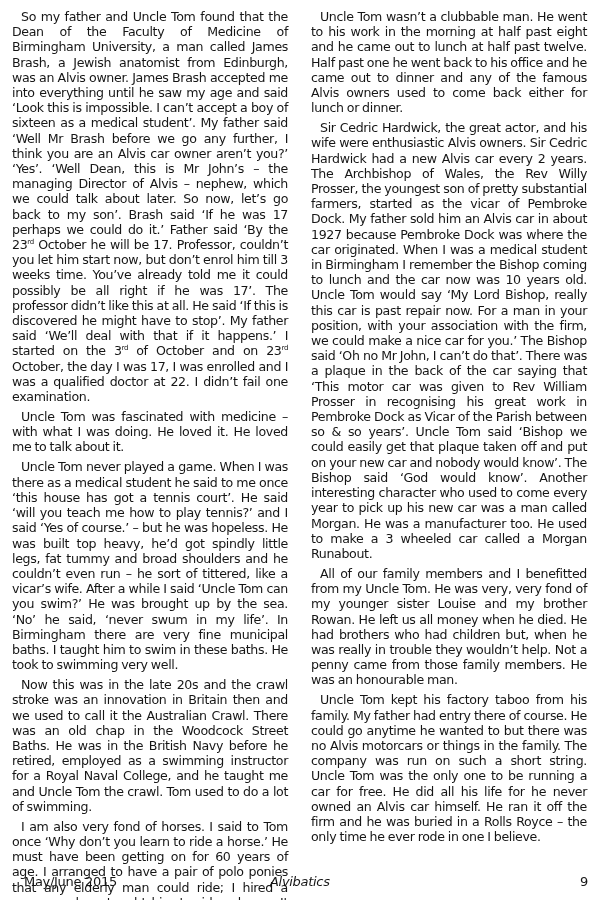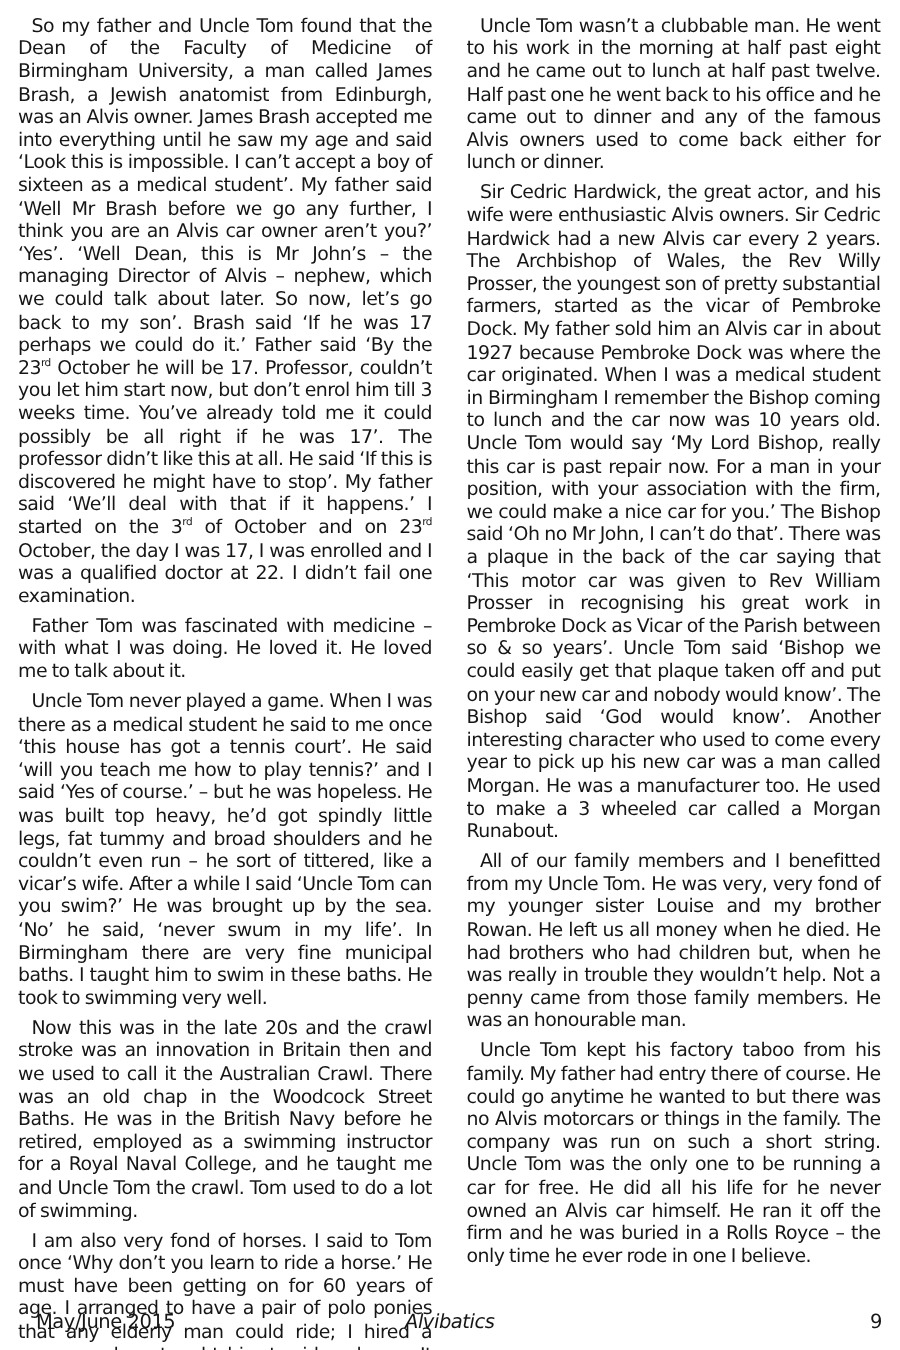--- a/index.html
+++ b/index.html
@@ -25,21 +25,21 @@
   .footer .mag { position: absolute; left: 270px; font-weight: normal; font-style: italic; }
   .footer .pageno { position: absolute; left: 580px; }
 </style>
 </head>
 <body>
 
 <div class="page">
 
   <div class="col left">
     <p><span>So my father and Uncle Tom found that the Dean of the Faculty of Medicine of Birmingham University, a man called James Brash, a Jewish anatomist from Edinburgh, was an Alvis owner. James Brash accepted me into everything until he saw my age and said ‘Look this is impossible. I can’t accept a boy of sixteen as a medical student’. My father said ‘Well Mr Brash before we go any further, I think you are an Alvis car owner aren’t you?’  ‘Yes’. ‘Well Dean, this is Mr John’s – the managing Director of Alvis – nephew, which we could talk about later.  So now, let’s go back to my son’. Brash said ‘If he was 17 perhaps we could do it.’  Father said ‘By the 23</span><sup>rd</sup><span> October he will be 17. Professor, couldn’t you let him start now, but don’t enrol him till 3 weeks time. You’ve already told me it could possibly be all right if he was 17’. The professor didn’t like this at all.  He said ‘If this is discovered he might have to stop’. My father said ‘We’ll deal with that if it happens.’ I started on the 3</span><sup>rd</sup><span> of October and on 23</span><sup>rd</sup><span> October, the day I was 17, I was enrolled and I was a qualified doctor at 22. I didn’t fail one examination.</span></p>
-    <p>Father Tom was fascinated with medicine – with what I was doing. He loved it. He loved me to talk about it.</p>
+    <p>Uncle Tom was fascinated with medicine – with what I was doing. He loved it. He loved me to talk about it.</p>
     <p>Uncle Tom never played a game. When I was there as a medical student he said to me once ‘this house has got a tennis court’. He said ‘will you teach me how to play tennis?’ and I said ‘Yes of course.’ – but he was hopeless. He was built top heavy, he’d got spindly little legs, fat tummy and broad shoulders and he couldn’t even run – he sort of tittered, like a vicar’s wife. After a while I said ‘Uncle Tom can you swim?’ He was brought up by the sea. ‘No’ he said, ‘never swum in my life’. In Birmingham there are very fine municipal baths. I taught him to swim in these baths. He took to swimming very well.</p>
     <p>Now this was in the late 20s and the crawl stroke was an innovation in Britain then and we used to call it the Australian Crawl. There was an old chap in the Woodcock Street Baths.  He was in the British Navy before he retired, employed as a swimming instructor for a Royal Naval College, and he taught me and Uncle Tom the crawl. Tom used to do a lot of swimming.</p>
     <p>I am also very fond of horses. I said to Tom once ‘Why don’t you learn to ride a horse.’ He must have been getting on for 60 years of age. I arranged to have a pair of polo ponies that any elderly man could ride; I hired a groom and we taught him to ride a horse. It was a new life to him and he was so good that he used to go into dressage competitions and win.</p>
   </div>
 
   <div class="col right">
     <p>Uncle Tom wasn’t a clubbable man. He went to his work in the morning at half past eight and he came out to lunch at half past twelve. Half past one he went back to his office and he came out to dinner and any of the famous Alvis owners used to come back either for lunch or dinner.</p>
     <p>Sir Cedric Hardwick, the great actor, and his wife were enthusiastic Alvis owners. Sir Cedric Hardwick had a new Alvis car every 2 years. The Archbishop of Wales, the Rev Willy Prosser, the youngest son of pretty substantial farmers, started as the vicar of Pembroke Dock. My father sold him an Alvis car in about 1927 because Pembroke Dock was where the car originated. When I was a medical student in Birmingham I remember the Bishop coming to lunch and the car now was 10 years old. Uncle Tom would say ‘My Lord Bishop, really this car is past repair now.  For a man in your position, with your association with the firm, we could make a nice car for you.’ The Bishop said ‘Oh no Mr John, I can’t do that’.  There was a plaque in the back of the car saying that ‘This motor car was given to Rev William Prosser in recognising his great work in Pembroke Dock as Vicar of the Parish between so &amp; so years’.  Uncle Tom said ‘Bishop we could easily get that plaque taken off and put on your new car and nobody would know’. The Bishop said ‘God would know’.  Another interesting character who used to come every year to pick up his new car was a man called Morgan. He was a manufacturer too. He used to make a 3 wheeled car called a Morgan Runabout.</p>
     <p>All of our family members and I benefitted from my Uncle Tom. He was very, very fond of my younger sister Louise and my brother Rowan. He left us all money when he died.  He had brothers who had children but, when he was really in trouble they wouldn’t help. Not a penny came from those family members.  He was an honourable man.</p>
     <p><span>Uncle Tom kept his factory taboo from his family. My father had entry there of course. He could go anytime he wanted to but there was no Alvis motorcars or things in the family. The company was run on such a short string. Uncle Tom was the only one to be running a car for free. He did all his life for he never owned an Alvis car himself. He ran it off the firm and he was buried in a Rolls Royce – the only time he ever rode in one I believe.</span></p>

